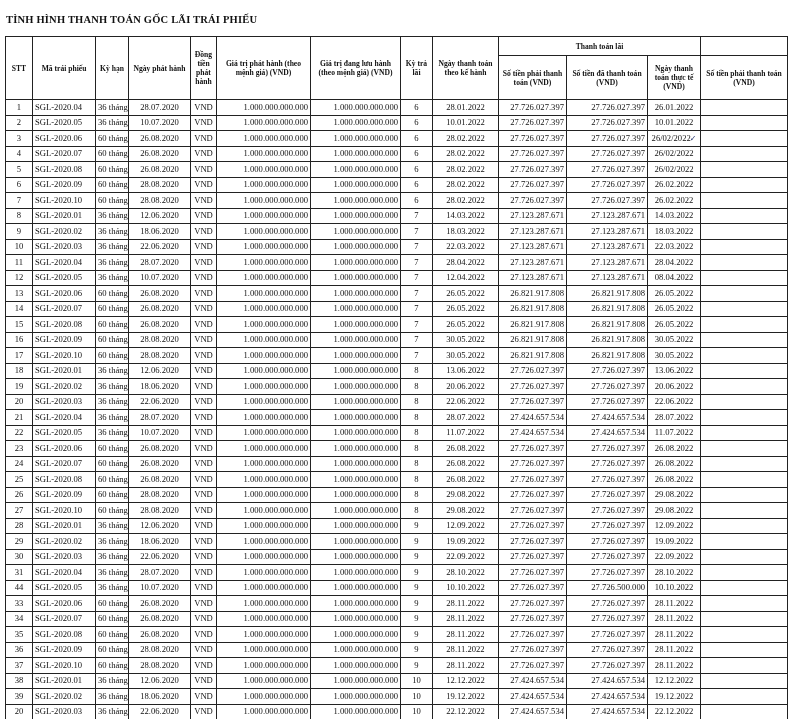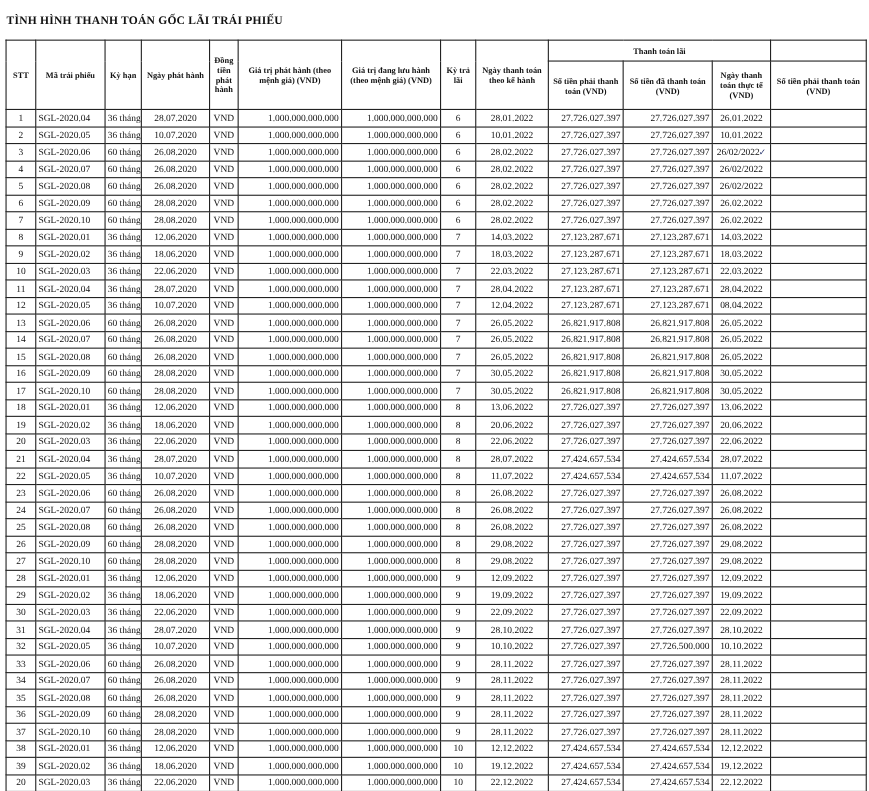--- a/index.html
+++ b/index.html
@@ -523,21 +523,21 @@
         <td class="r"><span>1.000.000.000.000</span></td>
         <td class="r"><span>1.000.000.000.000</span></td>
         <td class="c"><span>9</span></td>
         <td class="c"><span>28.10.2022</span></td>
         <td class="r"><span>27.726.027.397</span></td>
         <td class="r"><span>27.726.027.397</span></td>
         <td class="c"><span>28.10.2022</span></td>
         <td class="r"><span></span></td>
       </tr>
       <tr>
-        <td class="c"><span>32</span></td>
+        <td class="c"><span>44</span></td>
         <td class="l"><span>SGL-2020.05</span></td>
         <td class="l"><span>36 tháng</span></td>
         <td class="c"><span>10.07.2020</span></td>
         <td class="c"><span>VND</span></td>
         <td class="r"><span>1.000.000.000.000</span></td>
         <td class="r"><span>1.000.000.000.000</span></td>
         <td class="c"><span>9</span></td>
         <td class="c"><span>10.10.2022</span></td>
         <td class="r"><span>27.726.027.397</span></td>
         <td class="r"><span>27.726.500.000</span></td>

